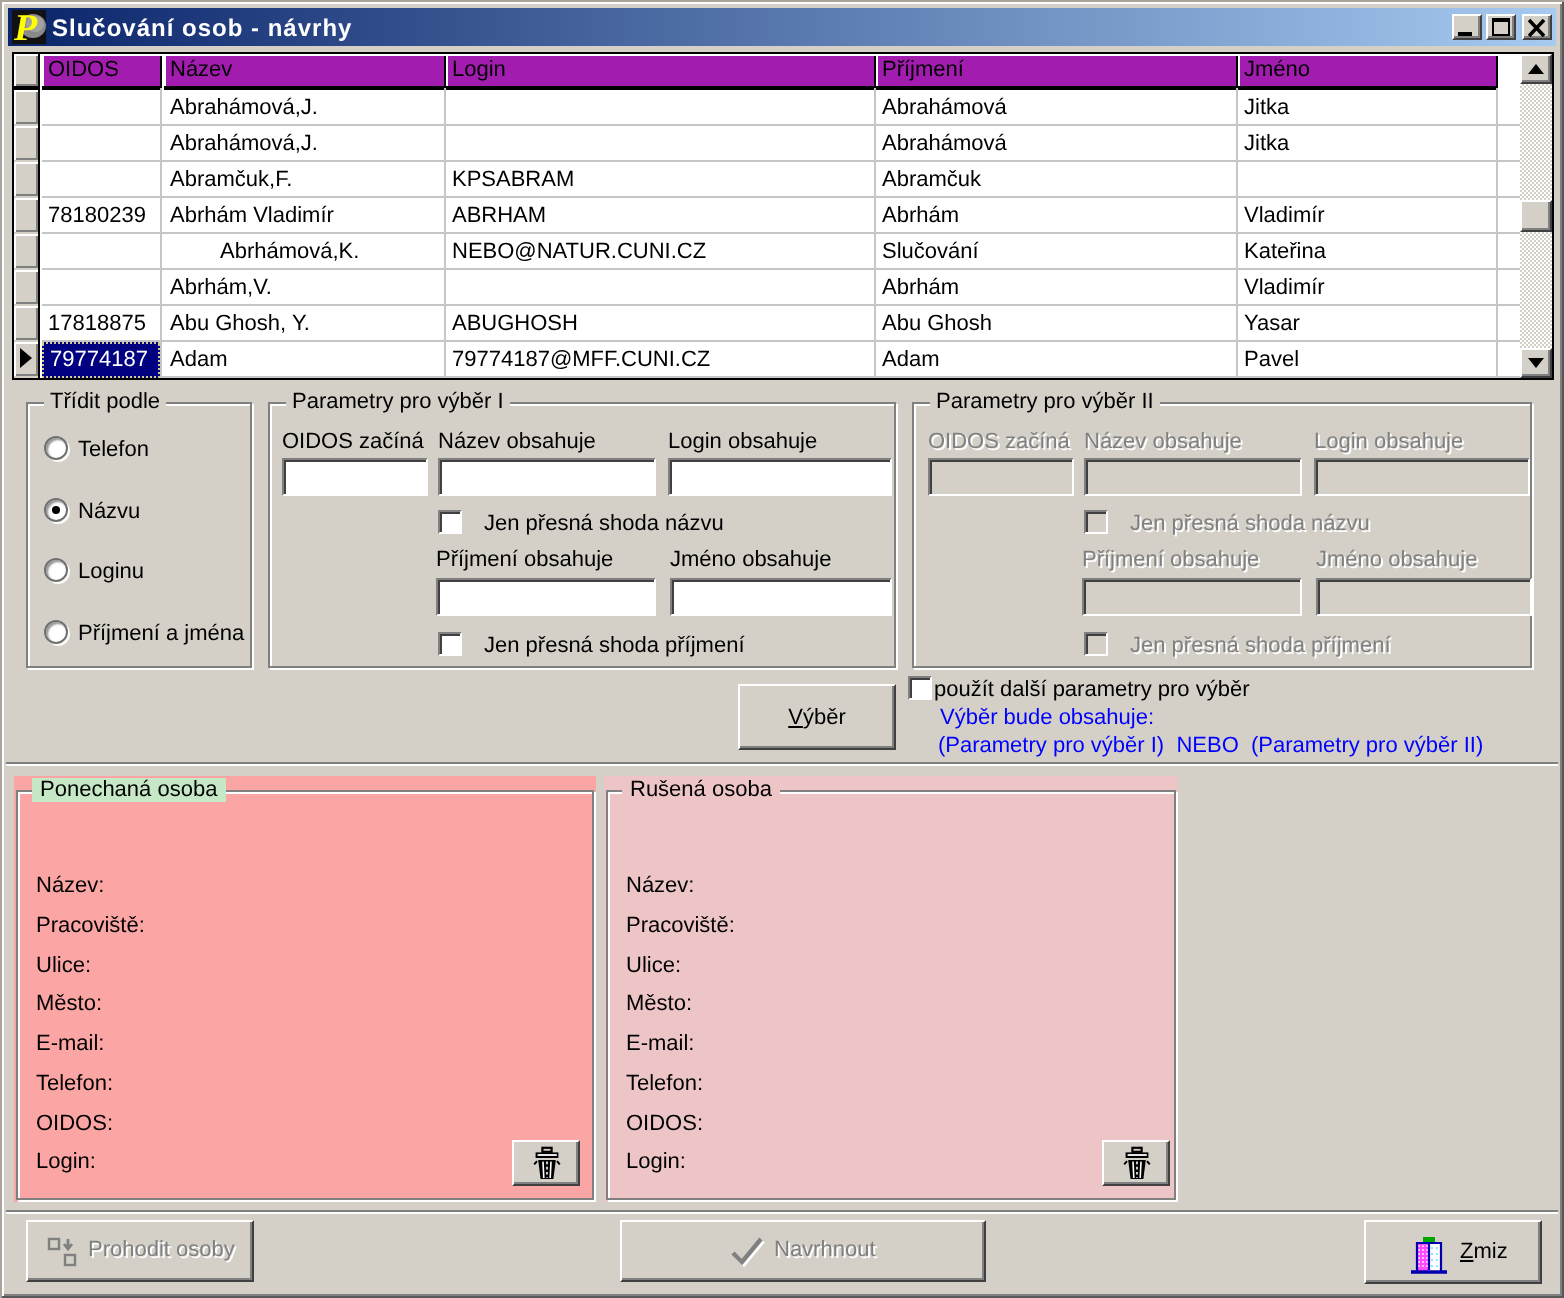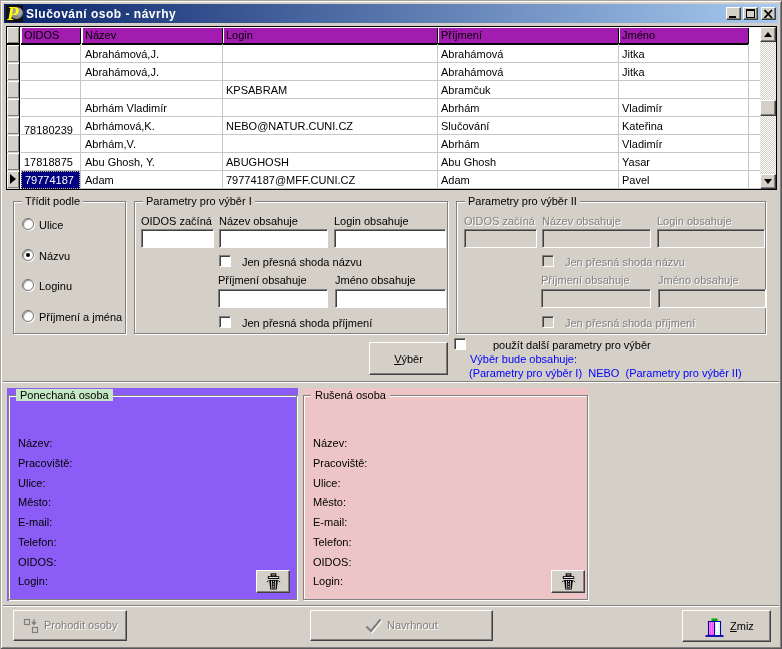--- a/index.html
+++ b/index.html
@@ -168,27 +168,29 @@
     <div class="hline" style="top:125px"></div>
     <div class="hline" style="top:143px"></div>
     <div class="hline" style="top:161px"></div>
     <div class="vline" style="left:741px"></div>
     <div class="cell" style="left:75px;top:18px;width:140px;padding-left:3px">Abrahámová,J.</div>
     <div class="cell" style="left:431px;top:18px;width:180px;padding-left:3px">Abrahámová</div>
     <div class="cell" style="left:612px;top:18px;width:129px;padding-left:3px">Jitka</div>
     <div class="cell" style="left:75px;top:36px;width:140px;padding-left:3px">Abrahámová,J.</div>
     <div class="cell" style="left:431px;top:36px;width:180px;padding-left:3px">Abrahámová</div>
     <div class="cell" style="left:612px;top:36px;width:129px;padding-left:3px">Jitka</div>
+    <div class="cell" style="left:75px;top:54px;width:140px;padding-left:3px">Abramčuk,F.</div>
     <div class="cell" style="left:216px;top:54px;width:214px;padding-left:3px">KPSABRAM</div>
     <div class="cell" style="left:431px;top:54px;width:180px;padding-left:3px">Abramčuk</div>
     <div class="cell" style="left:75px;top:72px;width:140px;padding-left:3px">Abrhám Vladimír</div>
+    <div class="cell" style="left:216px;top:72px;width:214px;padding-left:3px">ABRHAM</div>
     <div class="cell" style="left:431px;top:72px;width:180px;padding-left:3px">Abrhám</div>
     <div class="cell" style="left:612px;top:72px;width:129px;padding-left:3px">Vladimír</div>
-    <div class="cell" style="left:14px;top:94px;width:59px;padding-left:3px">78180239</div>
-    <div class="cell" style="left:63px;top:90px;width:140px;padding-left:15px">Abrhámová,K.</div>
+    <div class="cell" style="left:14px;top:72px;width:59px;padding-left:3px">78180239</div>
+    <div class="cell" style="left:88px;top:90px;width:140px;padding-left:15px">Abrhámová,K.</div>
     <div class="cell" style="left:216px;top:90px;width:214px;padding-left:3px">NEBO@NATUR.CUNI.CZ</div>
     <div class="cell" style="left:431px;top:90px;width:180px;padding-left:3px">Slučování</div>
     <div class="cell" style="left:75px;top:108px;width:140px;padding-left:3px">Abrhám,V.</div>
     <div class="cell" style="left:612px;top:90px;width:129px;padding-left:3px">Kateřina</div>
     <div class="cell" style="left:431px;top:108px;width:180px;padding-left:3px">Abrhám</div>
     <div class="cell" style="left:612px;top:108px;width:129px;padding-left:3px">Vladimír</div>
     <div class="cell" style="left:14px;top:126px;width:59px;padding-left:3px">17818875</div>
     <div class="cell" style="left:75px;top:126px;width:140px;padding-left:3px">Abu Ghosh, Y.</div>
     <div class="cell" style="left:216px;top:126px;width:214px;padding-left:3px">ABUGHOSH</div>
     <div class="cell" style="left:431px;top:126px;width:180px;padding-left:3px">Abu Ghosh</div>
@@ -205,21 +207,21 @@
 <div class="sbtn" style="top:147px">
       <div class="tri-dn"></div>
     </div>
 <div class="sthumb"></div>
   </div>
 
 <div class="gbox" style="left:13px;top:201px;width:113px;height:133px">
   <div class="glabel" style="left:8px">Třídit podle</div>
 </div>
 <div class="radio" style="left:22px;top:218px"></div>
-<div class="rlabel" style="left:39px;top:219px">Ulice</div>
+<div class="rlabel" style="left:39px;top:219px">Telefon</div>
 <div class="radio on" style="left:22px;top:249px"></div>
 <div class="rlabel" style="left:39px;top:250px">Názvu</div>
 <div class="radio" style="left:22px;top:279px"></div>
 <div class="rlabel" style="left:39px;top:280px">Loginu</div>
 <div class="radio" style="left:22px;top:310px"></div>
 <div class="rlabel" style="left:39px;top:311px">Příjmení a jména</div>
 
 <div class="gbox" style="left:134px;top:201px;width:314px;height:133px">
   <div class="glabel" style="left:8px">Parametry pro výběr I</div>
 </div>
@@ -251,27 +253,27 @@
 <div class="flabel dis-t" style="left:565px;top:256px">Jen přesná shoda názvu</div>
 <div class="flabel dis-t" style="left:541px;top:274px">Příjmení obsahuje</div>
 <div class="flabel dis-t" style="left:658px;top:274px">Jméno obsahuje</div>
 <div class="field dis" style="left:541px;top:289px;width:110px"></div>
 <div class="field dis" style="left:658px;top:289px;width:108px"></div>
 <div class="cb dis" style="left:542px;top:316px"></div>
 <div class="flabel dis-t" style="left:565px;top:317px">Jen přesná shoda příjmení</div>
 
 <div class="btn" style="left:369px;top:342px;width:79px;height:33px;padding-top:10px"><u>V</u>ýběr</div>
 <div class="cb" style="left:454px;top:338px"></div>
-<div class="flabel" style="left:493px;top:339px">použít další parametry pro výběr</div>
+<div class="flabel" style="left:467px;top:339px">použít další parametry pro výběr</div>
 <div class="flabel blue" style="left:470px;top:353px">Výběr bude obsahuje:</div>
 <div class="flabel blue" style="left:469px;top:367px">(Parametry pro výběr I)&nbsp; NEBO&nbsp; (Parametry pro výběr II)</div>
 
 <div class="panel-sep" style="top:381px"></div>
 
-<div class="person" style="left:7px;width:291px;background:#8b5cf6">
+<div class="person" style="left:7px;width:291px;background:#fca5a5">
   <div class="pframe"></div>
   <div class="plabel" style="background:#c6e8c6">Ponechaná osoba</div>
   <div class="pitem" style="top:49px">Název:</div>
   <div class="pitem" style="top:69px">Pracoviště:</div>
   <div class="pitem" style="top:89px">Ulice:</div>
   <div class="pitem" style="top:108px">Město:</div>
   <div class="pitem" style="top:128px">E-mail:</div>
   <div class="pitem" style="top:148px">Telefon:</div>
   <div class="pitem" style="top:168px">OIDOS:</div>
   <div class="pitem" style="top:187px">Login:</div>

